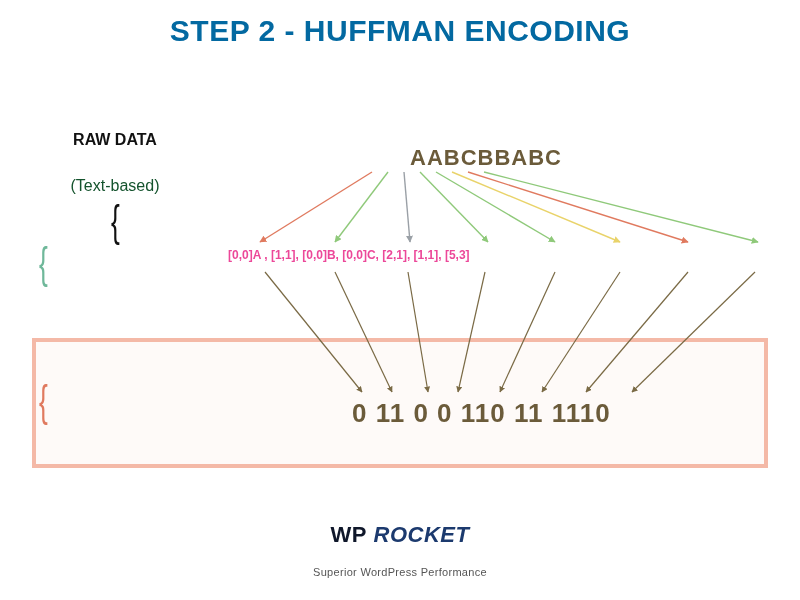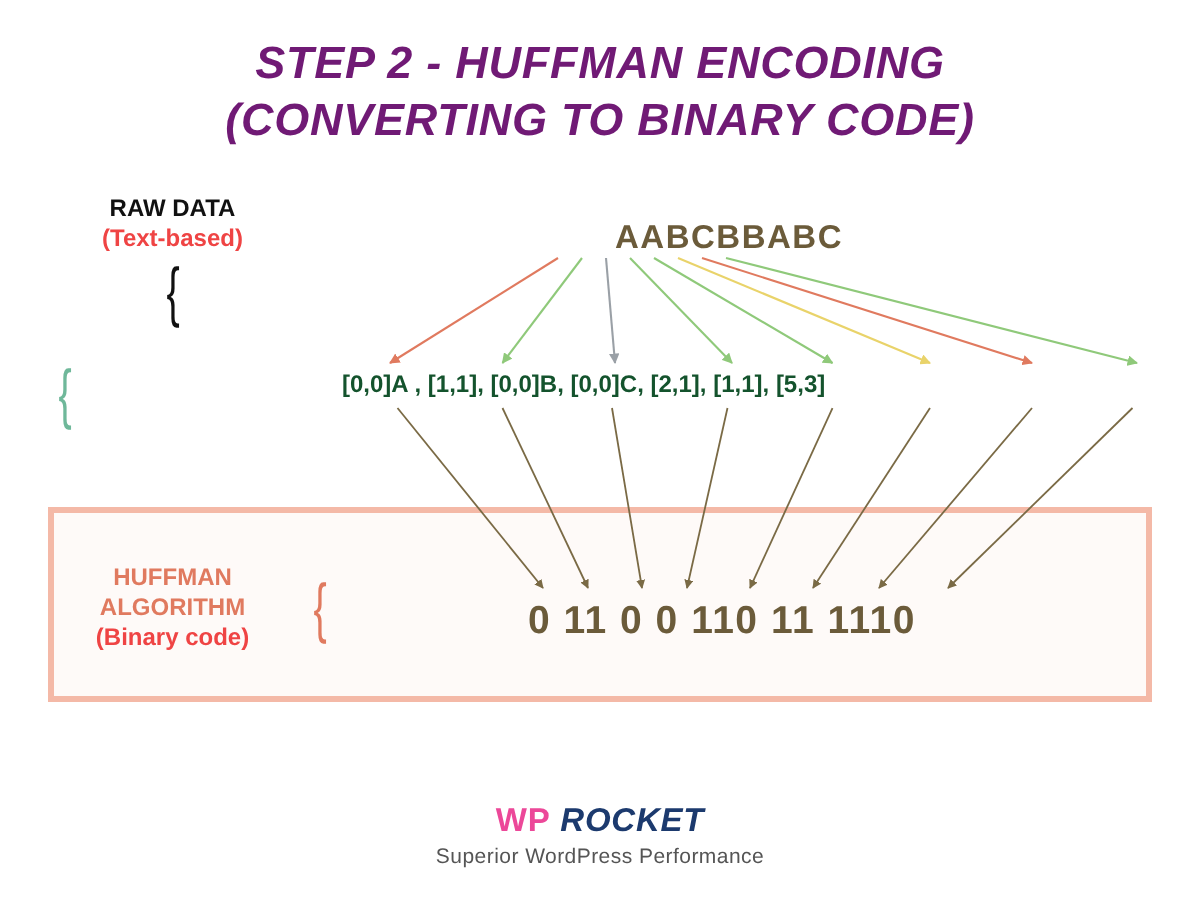--- a/index.html
+++ b/index.html
@@ -8,43 +8,43 @@
     height: 600px;
     background: #ffffff;
     font-family: Arial, Helvetica, sans-serif;
     position: relative;
     overflow: hidden;
   }
   .title {
     text-align: center;
     font-size: 30px;
     font-weight: 800;
-    color: #701a75;
+    color: #0369a1;
     letter-spacing: 0.5px;
-    padding-top: 24px;
+    padding-top: 12px;
     line-height: 1.25;
-    font-style: italic;
   }
   .stage {
     position: absolute;
     left: 30px;
     display: flex;
     align-items: center;
   }
   .label-block {
     width: 170px;
     text-align: center;
     font-size: 16px;
     font-weight: 700;
     line-height: 1.25;
   }
   .label-block .sub {
-    font-weight: 700;
-    color: #ef4444;
+    font-weight: 400;
+    color: #14532d;
     display: block;
+    margin-top: 26px;
   }
   .brace {
     font-size: 44px;
     font-weight: 300;
     padding: 0 6px;
     transform: scaleX(0.6);
   }
   .row1 { top: 130px; flex-direction: column; }
   .row1 .label-block { color: #111; }
   .row1 .brace { color: #111; }
@@ -64,22 +64,22 @@
     top: 145px;
     left: 365px;
     font-size: 22px;
     color: #6b5b3a;
     letter-spacing: 1px;
     margin-left: 45px;
   }
   .lz77 {
     top: 248px;
     left: 228px;
-    font-size: 16px;
-    color: #14532d;
+    font-size: 12px;
+    color: #ec4899;
   }
   .binary {
     top: 398px;
     left: 352px;
     font-size: 26px;
     color: #6b5b3a;
     letter-spacing: 1px;
   }
   .huffman-box {
     position: absolute;
@@ -101,58 +101,53 @@
     bottom: 22px;
     left: 0;
     width: 100%;
     text-align: center;
   }
   .brand {
     font-size: 22px;
     font-weight: 800;
     letter-spacing: 0.5px;
   }
-  .brand .wp { color: #ec4899; }
+  .brand .wp { color: #0f172a; }
   .brand .rocket { color: #1c3a6e; font-style: italic; }
   .tagline {
-    font-size: 14px;
+    font-size: 11px;
     color: #555;
     letter-spacing: 0.3px;
-    margin-top: 2px;
+    margin-top: 18px;
   }
 </style>
 </head>
 <body>
 
 <div class="title">
   <span>STEP 2 - HUFFMAN ENCODING</span><br>
-  <span>(CONVERTING TO BINARY CODE)</span>
 </div>
 
 <div class="stage row1">
   <div class="label-block">
     <span>RAW DATA</span>
     <span class="sub">(Text-based)</span>
   </div>
   <span class="brace">{</span>
 </div>
 <div class="content raw">AABCBBABC</div>
 
 <div class="stage row2">
   <span class="brace">{</span>
 </div>
 <div class="content lz77">[0,0]A , [1,1], [0,0]B, [0,0]C, [2,1], [1,1], [5,3]</div>
 
 <div class="huffman-box"></div>
 
 <div class="stage row3">
-  <div class="label-block">
-    <span>HUFFMAN ALGORITHM</span>
-    <span class="sub">(Binary code)</span>
-  </div>
   <span class="brace">{</span>
 </div>
 <div class="content binary">0 11 0 0 110 11 1110</div>
 
 <svg class="arrows">
   <defs>
     <marker id="ah" viewBox="0 0 10 10" refX="9" refY="5" markerWidth="5" markerHeight="5" orient="auto-start-reverse">
       <path d="M 0 0 L 10 5 L 0 10 z" fill="context-stroke"></path>
     </marker>
   </defs>

